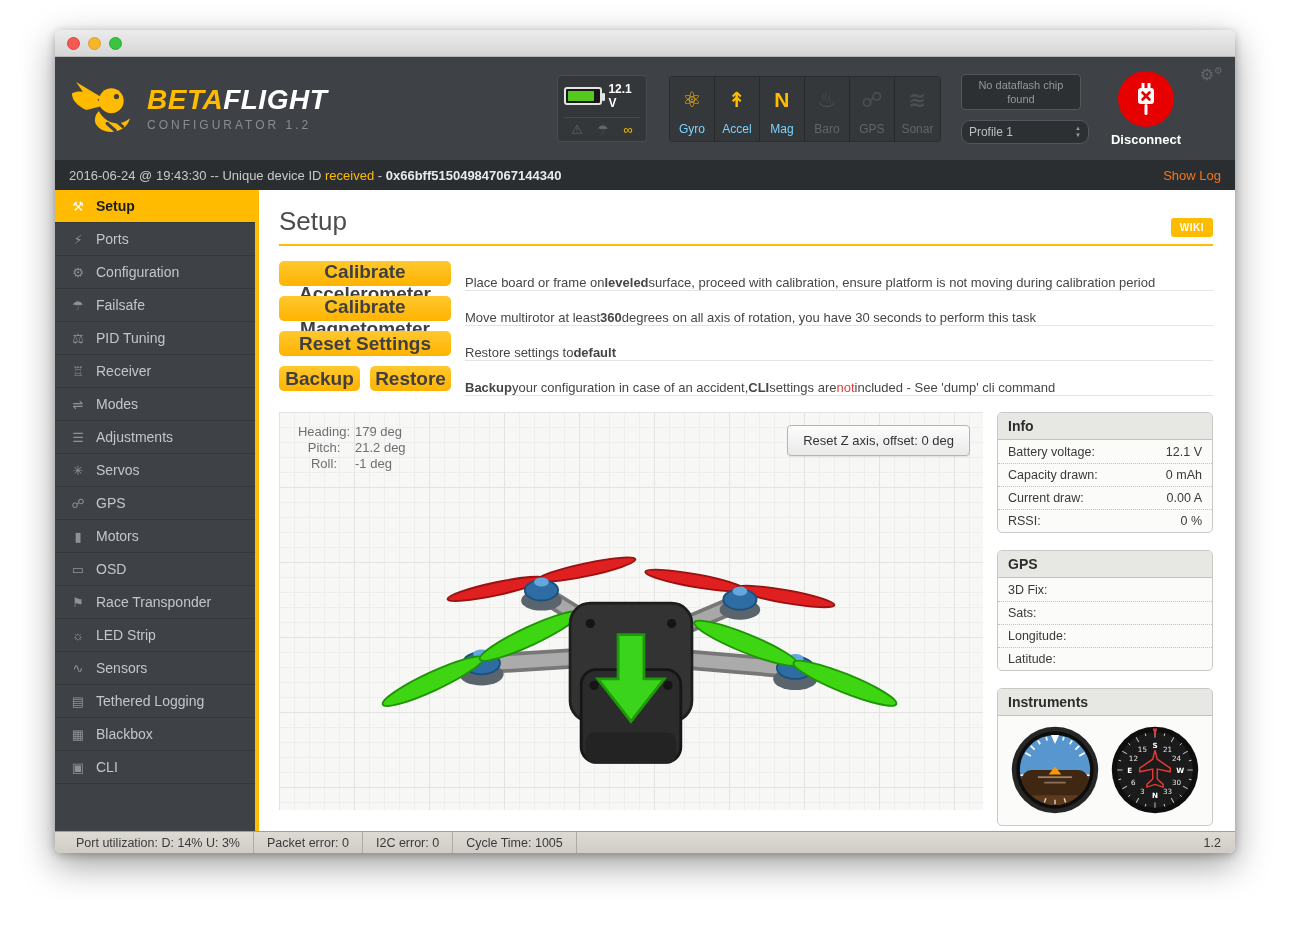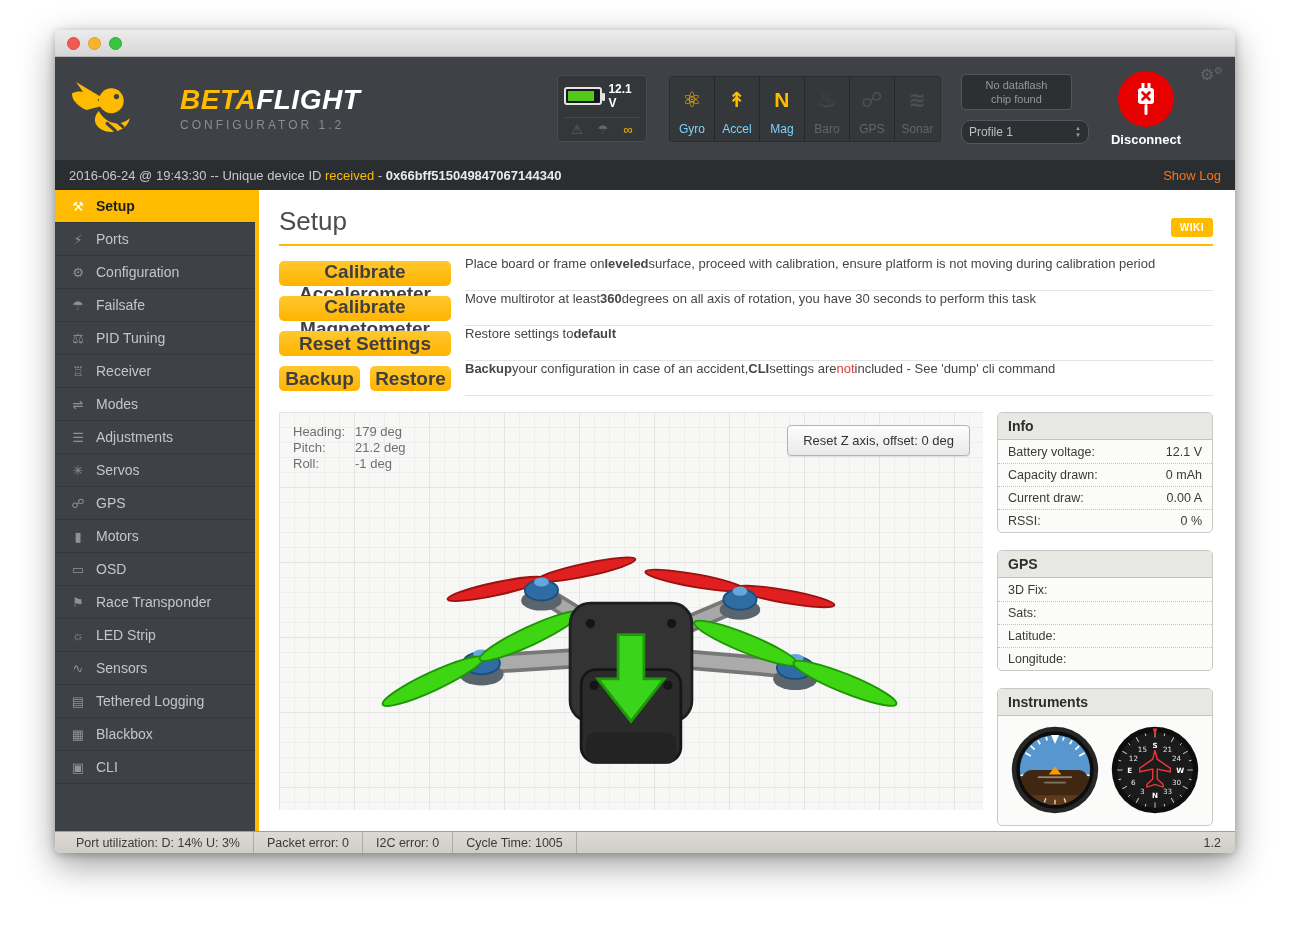--- a/index.html
+++ b/index.html
@@ -8,21 +8,21 @@
             box-shadow:0 12px 35px rgba(0,0,0,.38), 0 2px 8px rgba(0,0,0,.25); display:flex; flex-direction:column; background:#fff; }
   
   .titlebar { height:27px; background:linear-gradient(#ececec,#d6d6d6); border-bottom:1px solid #b5b5b5; display:flex; align-items:center; padding-left:12px; gap:8px; flex-shrink:0; }
   .tl { width:13px; height:13px; border-radius:50%; }
   .tl-red { background:#f25a52; border:1px solid #d94942; }
   .tl-yellow { background:#f7b52c; border:1px solid #dfa023; }
   .tl-green { background:#3bc440; border:1px solid #2fa834; }
   
   .header { height:103px; background:#3e4247; display:flex; align-items:center; padding:0 14px; position:relative; flex-shrink:0; }
   .logo { display:flex; align-items:center; gap:10px; }
-  .logo-text-wrap { display:flex; flex-direction:column;margin-left:33px; }
+  .logo-text-wrap { display:flex; flex-direction:column; }
   .brand { font-size:28px; font-weight:bold; font-style:italic; letter-spacing:.5px; line-height:1; }
   .brand .b1 { color:#ffbb00; } .brand .b2 { color:#ffffff; }
   .brand-sub { color:#8a8d8f; font-size:12px; letter-spacing:3px; margin-top:4px; }
   .hdr-spacer { flex:1; }
   
   .battery-box { width:90px; background:#34373a; border:1px solid #4a4d50; border-radius:4px; padding:6px 6px 4px; margin-right:22px; }
   .batt-row { display:flex; align-items:center; gap:6px; }
   .batt-shell { width:42px; height:18px; border:2px solid #e4e4e4; border-radius:3px; position:relative; background:#181818; }
   .batt-fill { position:absolute; left:2px; top:2px; bottom:2px; width:26px; background:#55c81e; }
   .batt-nub { position:absolute; right:-5px; top:4px; width:3px; height:8px; background:#e4e4e4; border-radius:1px; }
@@ -33,21 +33,21 @@
   
   .sensor-bar { display:flex; margin-right:20px; border:1px solid #2a2d2f; border-radius:3px; overflow:hidden; }
   .sensor-cell { width:45px; height:64px; background:#35383b; border-right:1px solid #26282a; display:flex; flex-direction:column; align-items:center; justify-content:flex-end; padding-bottom:5px; }
   .sensor-cell:last-child { border-right:none; }
   .sensor-icon { font-size:21px; line-height:1; color:#4c4f52; flex:1; display:flex; align-items:center; font-weight:bold; }
   .sensor-label { font-size:12px; color:#626568; }
   .sensor-cell.active .sensor-icon { color:#ffbb00; }
   .sensor-cell.active .sensor-label { color:#7dd3fc; }
   
   .right-controls { display:flex; flex-direction:column; gap:10px; margin-right:22px; }
-  .dataflash-btn { width:111px; height:36px; background:#2d3033; border:1px solid #54575a; border-radius:4px; color:#94979a; font-size:11px; line-height:1.3; padding:3px 14px; text-align:center; cursor:pointer; }
+  .dataflash-btn { width:120px; height:36px; background:#2d3033; border:1px solid #54575a; border-radius:4px; color:#94979a; font-size:11px; line-height:1.3; padding:3px 14px; text-align:center; cursor:pointer; }
   .profile-select { width:128px; height:24px; background:#2d3033; border:1px solid #54575a; border-radius:9px; color:#bcbfc2; font-size:12px; display:flex; align-items:center; padding:0 7px; cursor:pointer; }
   .profile-arrows { margin-left:auto; display:flex; flex-direction:column; font-size:6px; color:#9a9da0; line-height:1.1; }
   .disconnect-wrap { display:flex; flex-direction:column; align-items:center; margin-right:40px; cursor:pointer; }
   .disconnect-circle { width:56px; height:56px; border-radius:50%; background:#e60000; display:flex; align-items:center; justify-content:center; }
   .disconnect-label { color:#fff; font-size:13px; font-weight:bold; margin-top:5px; }
   .hdr-gear { position:absolute; top:8px; right:12px; color:#63666a; font-size:16px; cursor:pointer; }
   .hdr-gear .g2 { font-size:10px; vertical-align:top; }
   
   .logbar { height:30px; background:#2b2e30; display:flex; align-items:center; padding:0 14px; font-size:13px; color:#c6c9cb; flex-shrink:0; }
   .logbar .seg-b { font-weight:bold; color:#e8eaec; }
@@ -61,31 +61,31 @@
   .side-item.active .side-icon { color:#ffffff; }
   
   .main { flex:1; background:#fff; padding:16px 22px 0 20px; min-width:0; }
   .main-header { display:flex; align-items:flex-end; border-bottom:2px solid #ffbb00; padding-bottom:7px; }
   .page-title { font-size:26px; font-weight:300; color:#4a4c4e; }
   .wiki-btn { margin-left:auto; background:#ffbb00; color:#fff; font-size:10px; font-weight:bold; padding:4px 9px; border-radius:3px; border:none; cursor:pointer; letter-spacing:.5px; }
   .action-rows { margin-top:10px; }
   .action-row { display:flex; align-items:center; height:35px; }
   .action-btn-col { width:186px; flex-shrink:0; display:flex; gap:10px; padding-right:14px; }
   .yellow-btn { flex:1; height:25px; background:linear-gradient(#ffc82e,#ffb300); border:none; border-radius:5px; font-family:inherit; font-size:19px; font-weight:bold; color:#3f3f3f; cursor:pointer; }
-  .action-desc { flex:1; align-self:stretch; display:flex; align-items:flex-start; border-bottom:1px solid #e4e4e4; font-size:13px; color:#464646; }
+  .action-desc { flex:1; align-self:stretch; display:flex; align-items:flex-end; border-bottom:1px solid #e4e4e4; font-size:13px; color:#464646; }
   
   .model-section { margin-top:16px; display:flex; gap:14px; }
   .viewport { flex:1; height:398px; position:relative; background-color:#f7f7f6;
       background-image:
         linear-gradient(#e3e3e1 1px, transparent 1px),
         linear-gradient(90deg, #e3e3e1 1px, transparent 1px),
         linear-gradient(#eeeeec 1px, transparent 1px),
         linear-gradient(90deg, #eeeeec 1px, transparent 1px);
       background-size:75px 75px, 75px 75px, 15px 15px, 15px 15px; }
-  .attitude-readout { position:absolute; left:14px; top:12px; }
+  .attitude-readout { position:absolute; left:14px; top:12px;text-align:center; }
   .attitude-readout .kv-row { display:flex; font-size:13px; color:#6d7073; line-height:16px; }
   .attitude-readout .kv-label { width:62px; }
   .reset-z-btn { position:absolute; top:13px; right:13px; background:linear-gradient(#fdfdfd,#e9e9e9); border:1px solid #b4b4b4; border-radius:4px; padding:7px 15px; font-family:inherit; font-size:13px; color:#333; cursor:pointer; box-shadow:0 1px 1px rgba(0,0,0,.08); }
   .drone { position:absolute; left:0; top:38px; width:100%; height:360px; }
   
   .right-col { width:216px; flex-shrink:0; display:flex; flex-direction:column; gap:17px; }
   .panel { border:1px solid #c9c9c7; border-radius:5px; background:#fbfbf9; overflow:hidden; }
   .panel-header { background:#e7e7e4; border-bottom:1px solid #c2c2c0; padding:5px 10px; font-size:14px; font-weight:bold; color:#2d2d2d; }
   .panel .kv-row { display:flex; justify-content:space-between; padding:4px 10px; font-size:12.5px; color:#3a3a3a; min-height:23px; align-items:center; }
   .panel .kv-row + .kv-row { border-top:1px dotted #c2c2c0; }
@@ -436,25 +436,25 @@
             <div>
                 <div class="kv-row">
     <span class="kv-label">3D Fix:</span>
     <span class="kv-value"></span>
   </div>
                 <div class="kv-row">
     <span class="kv-label">Sats:</span>
     <span class="kv-value"></span>
   </div>
                 <div class="kv-row">
+    <span class="kv-label">Longitude:</span>
+    <span class="kv-value"></span>
+  </div>
+                <div class="kv-row">
     <span class="kv-label">Latitude:</span>
-    <span class="kv-value"></span>
-  </div>
-                <div class="kv-row">
-    <span class="kv-label">Longitude:</span>
     <span class="kv-value"></span>
   </div>
               </div>
           </div>
 
           <div class="panel">
             <div class="panel-header">Instruments</div>
             <div class="instruments-body">
 
               <svg class="gauge" viewBox="0 0 100 100">

